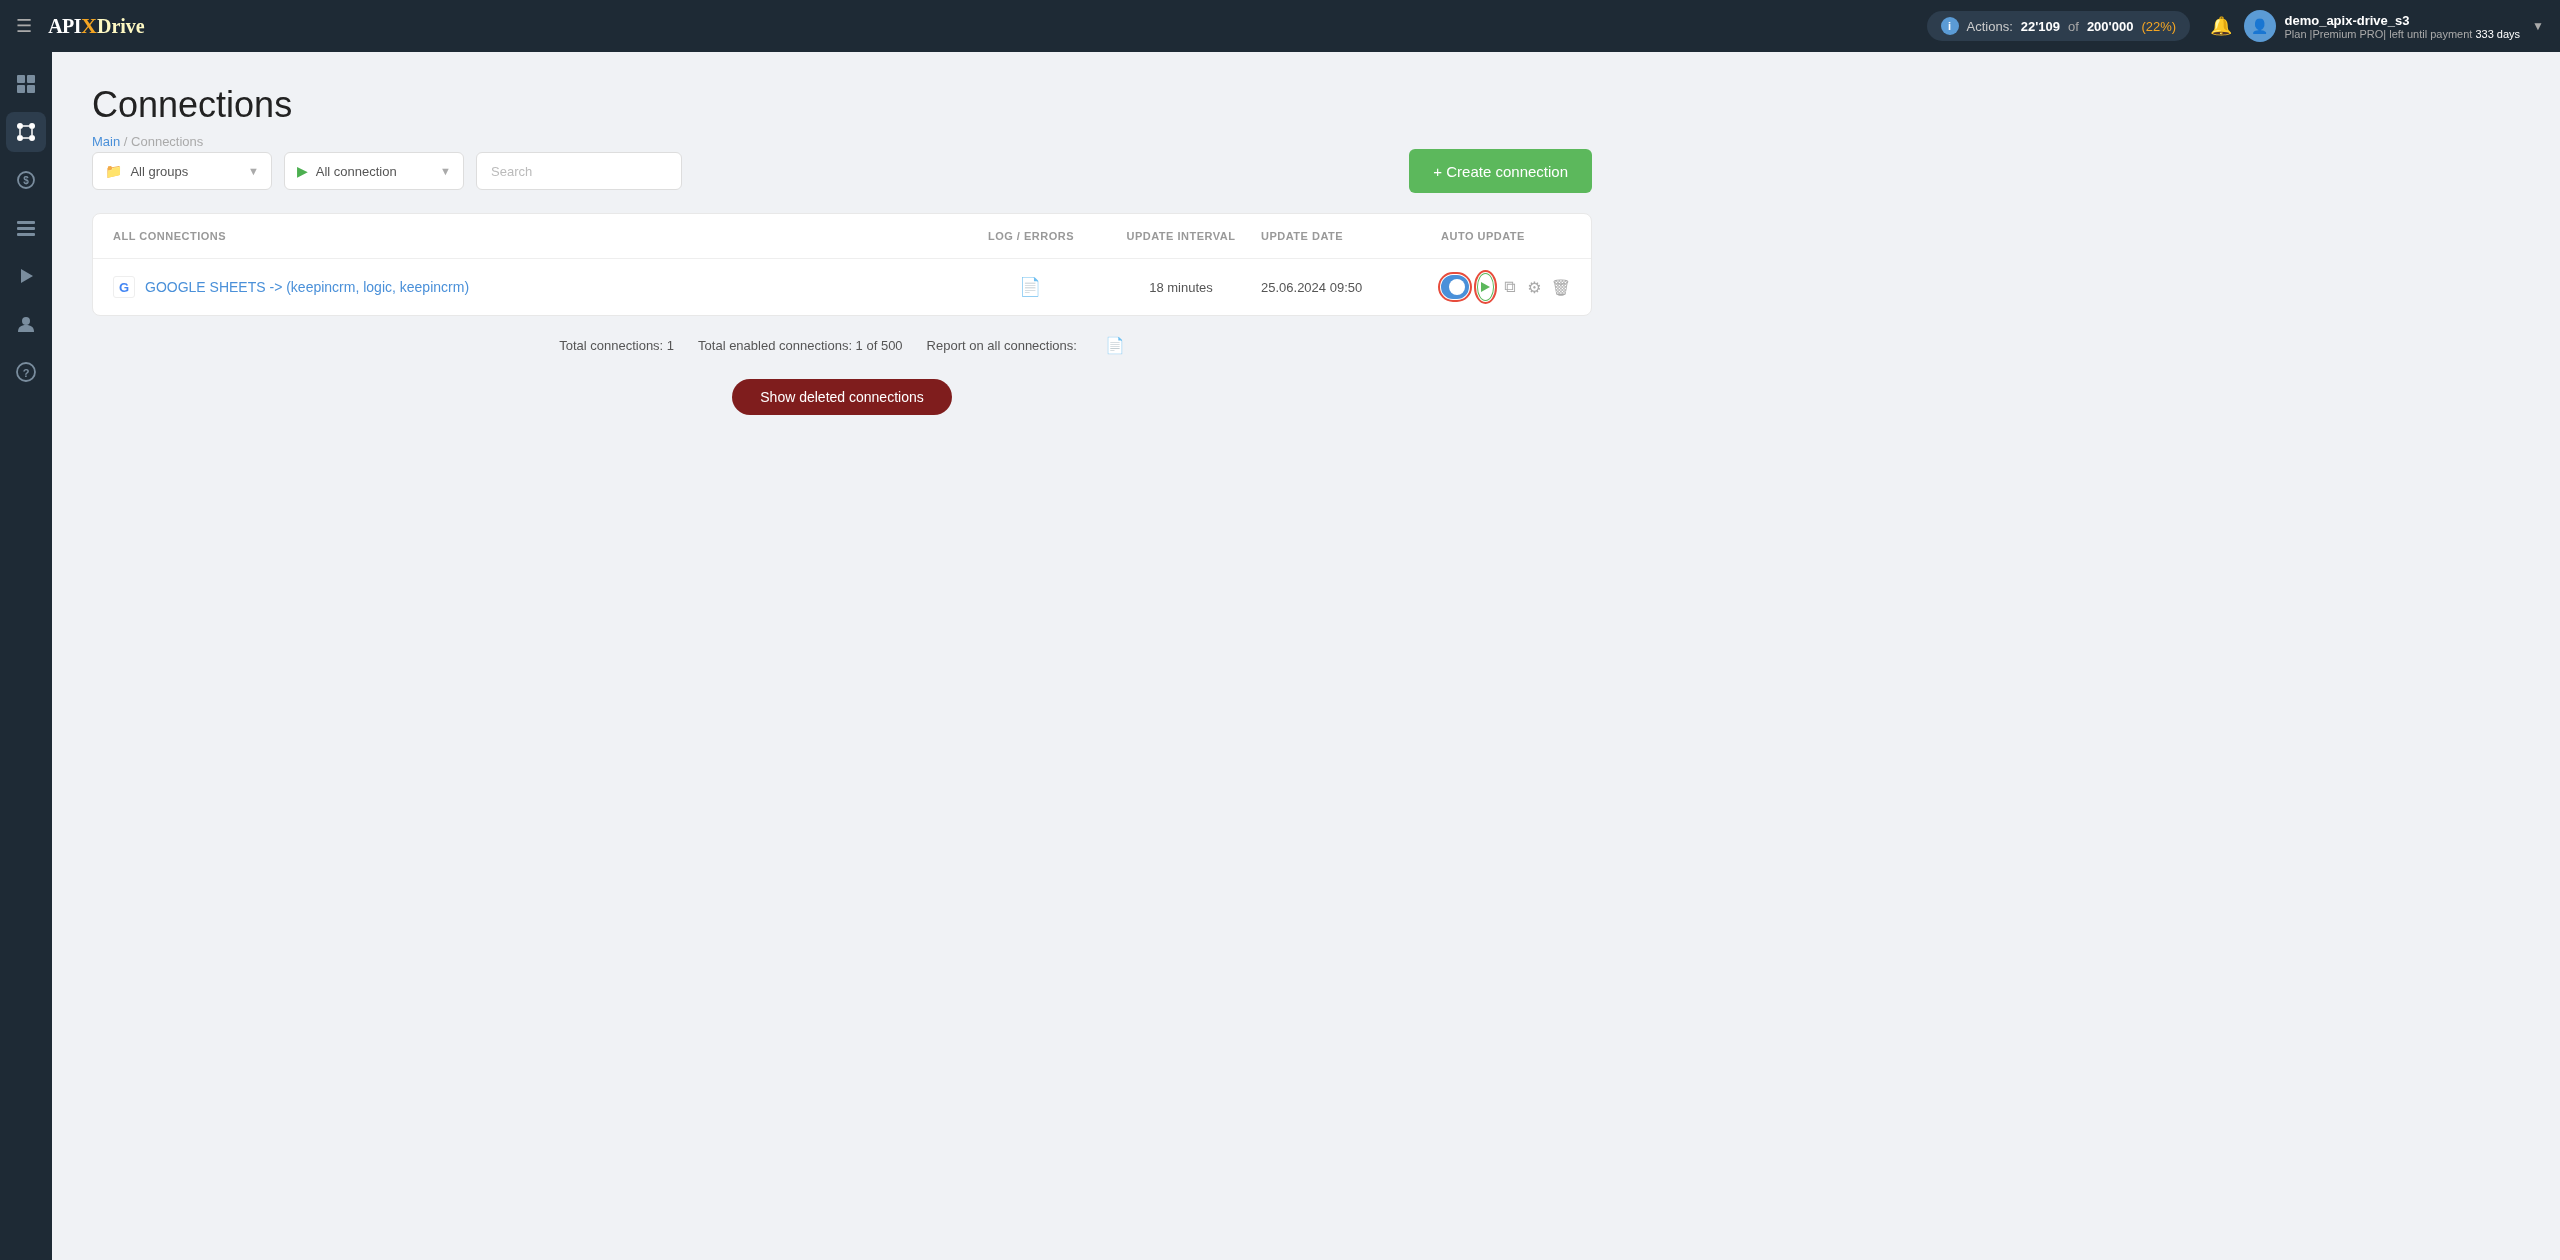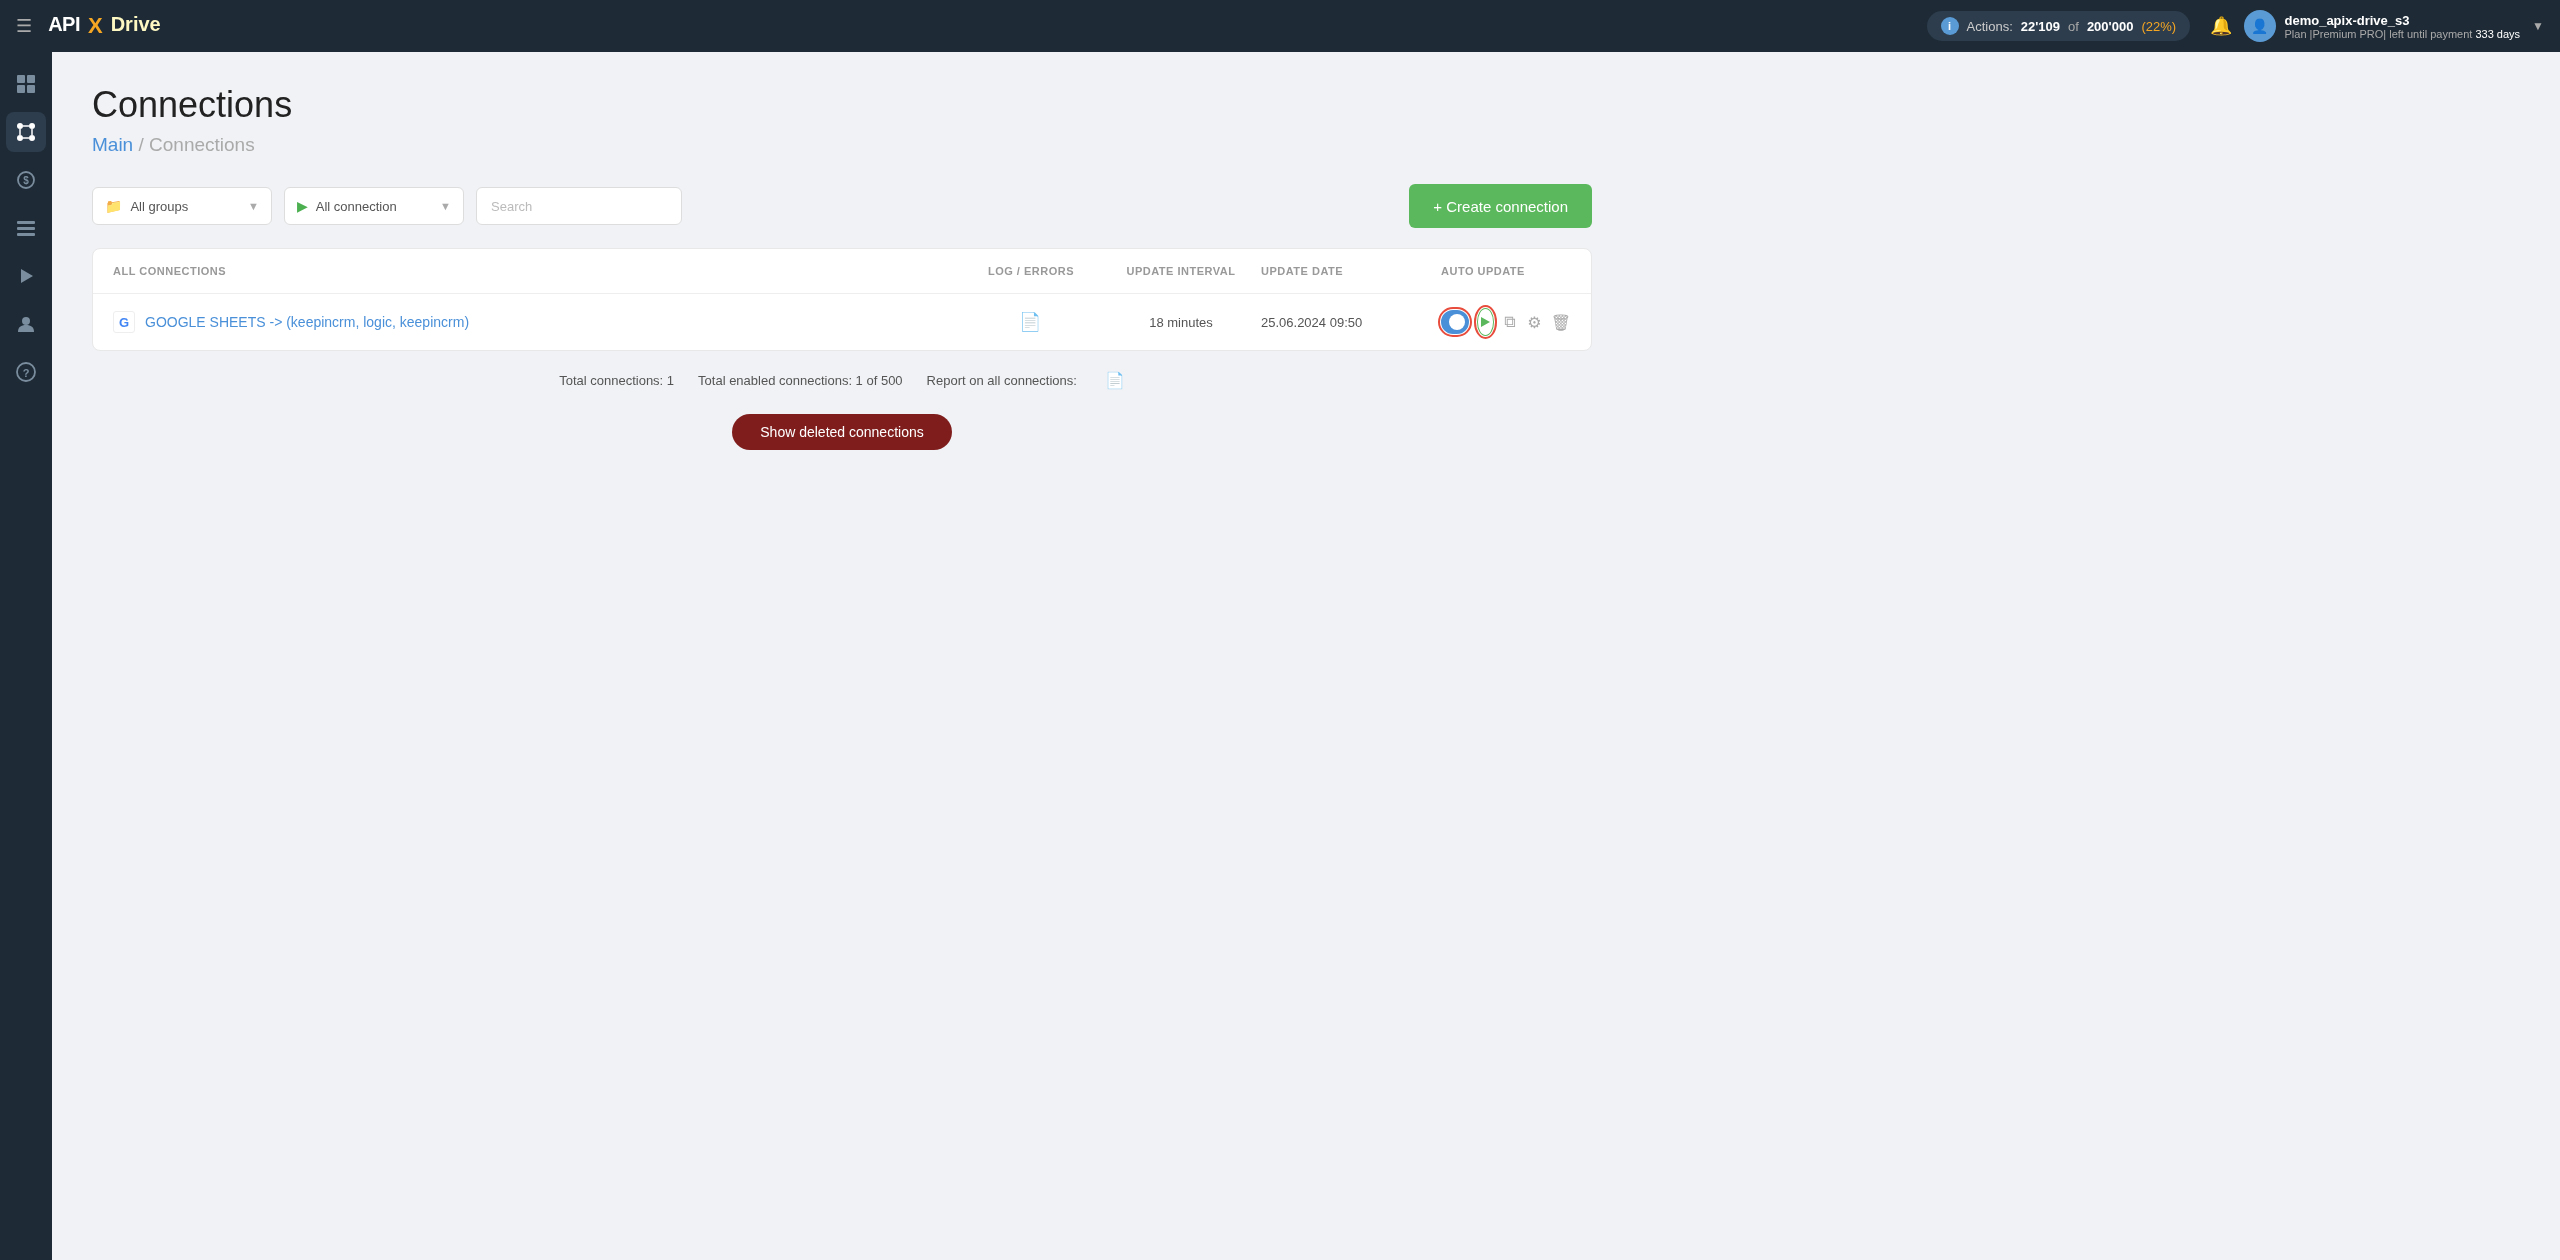--- a/index.html
+++ b/index.html
@@ -10,21 +10,21 @@
       background: #1e2a35;
       height: 52px;
       display: flex;
       align-items: center;
       padding: 0 16px;
       gap: 12px;
       flex-shrink: 0;
       z-index: 100;
     }
     .topnav-menu-icon { color: #aaa; font-size: 18px; cursor: pointer; margin-right: 4px; }
-    .logo { display: flex; gap: 8px; }
+    .logo { display: flex; align-items: center; gap: 0; font-family: Liberation Serif, serif; }
     .logo-api { color: white; font-weight: 700; font-size: 20px; letter-spacing: -0.5px; }
     .logo-x { color: #f5a623; font-weight: 900; font-size: 22px; }
     .logo-drive { color: #fef9c3; font-weight: 700; font-size: 20px; }
     .topnav-spacer { flex: 1; }
     .actions-pill {
       background: #2d3d4d;
       border-radius: 20px;
       padding: 6px 14px;
       display: flex;
       align-items: center;
@@ -68,21 +68,21 @@
       font-size: 18px;
       cursor: pointer;
       transition: background 0.15s;
     }
     .sidebar-item.active { color: white; background: #2d3d4d; }
 
     
     .main { flex: 1; overflow-y: auto; padding: 32px 40px; }
 
     .page-title { font-size: 36px; font-weight: 300; color: #222; margin-bottom: 8px; }
-    .breadcrumb { font-size: 19px; color: #aaa; margin-bottom: 28px; }
+    .breadcrumb { font-size: 13px; color: #aaa; }
     .breadcrumb a { color: #4a90d9; text-decoration: none; }
     .breadcrumb span { color: #aaa; }
 
     
     .toolbar { display: flex; align-items: center; gap: 12px; margin-bottom: 20px; }
     .select-dropdown {
       height: 38px;
       border: 1px solid #ddd;
       border-radius: 6px;
       background: white;

